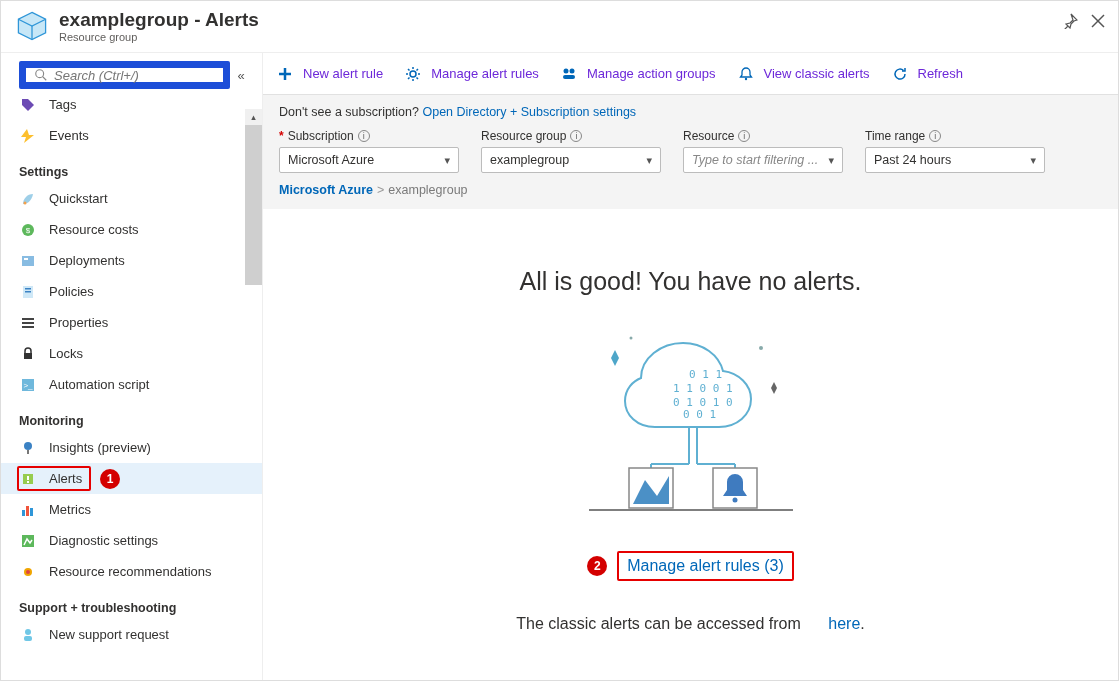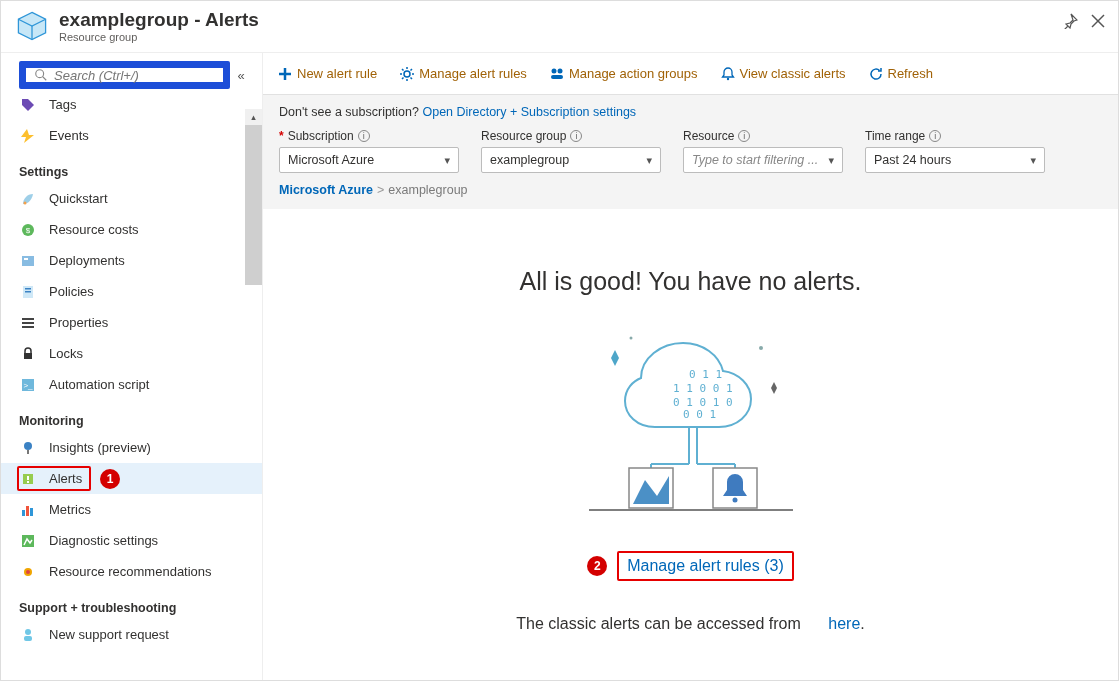--- a/index.html
+++ b/index.html
@@ -32,21 +32,21 @@
   .red-box { border: 2px solid #e60000; border-radius: 2px; }
   .badge { display: inline-flex; align-items: center; justify-content: center; width: 20px; height: 20px; border-radius: 50%; background: #d40000; color: #fff; font-size: 12px; font-weight: 600; }
   .badge-1 { position: absolute; left: 99px; }
   
   .scroll-hint { position: absolute; right: 0; top: 34px; width: 17px; height: 160px; background: #cfcfcf; }
   .scroll-arrow-up, .scroll-arrow-down { position: absolute; right: 0; width: 17px; height: 16px; background: #f0f0f0; display: flex; align-items: center; justify-content: center; font-size: 9px; color: #555; }
   .scroll-arrow-up { top: 18px; }
   
   .main { flex: 1; display: flex; flex-direction: column; min-width: 0; }
   .toolbar { display: flex; align-items: center; height: 42px; border-bottom: 1px solid #e1e1e1; padding: 0 14px; gap: 22px; }
-  .toolbar .tb-btn { display: flex; align-items: center; gap: 4px; cursor: pointer; color: #a16207; }
+  .toolbar .tb-btn { display: flex; align-items: center; gap: 10px; cursor: pointer; color: #6d28d9; }
   .toolbar .tb-btn svg, .toolbar .tb-btn .tb-ico { width: 16px; height: 16px; }
   .filter-area { background: #f4f4f4; padding: 10px 16px 12px 16px; }
   .filter-note { font-size: 12.5px; color: #323130; }
   .filter-note a { color: #0067b8; text-decoration: none; }
   .filter-row { display: flex; gap: 22px; margin-top: 10px; }
   .filter-col { display: flex; flex-direction: column; gap: 4px; }
   .filter-label { font-size: 12px; color: #323130; display: flex; align-items: center; gap: 4px; }
   .required-star { color: #d40000; font-weight: 600; }
   .info-ico { width: 12px; height: 12px; border-radius: 50%; border: 1px solid #888; font-size: 9px; color: #666; display: inline-flex; align-items: center; justify-content: center; }
   .select-box { display: flex; align-items: center; justify-content: space-between; background: #fff; border: 1px solid #bcbcbc; border-radius: 2px; height: 26px; padding: 0 8px; min-width: 180px; font-size: 12.5px; }

